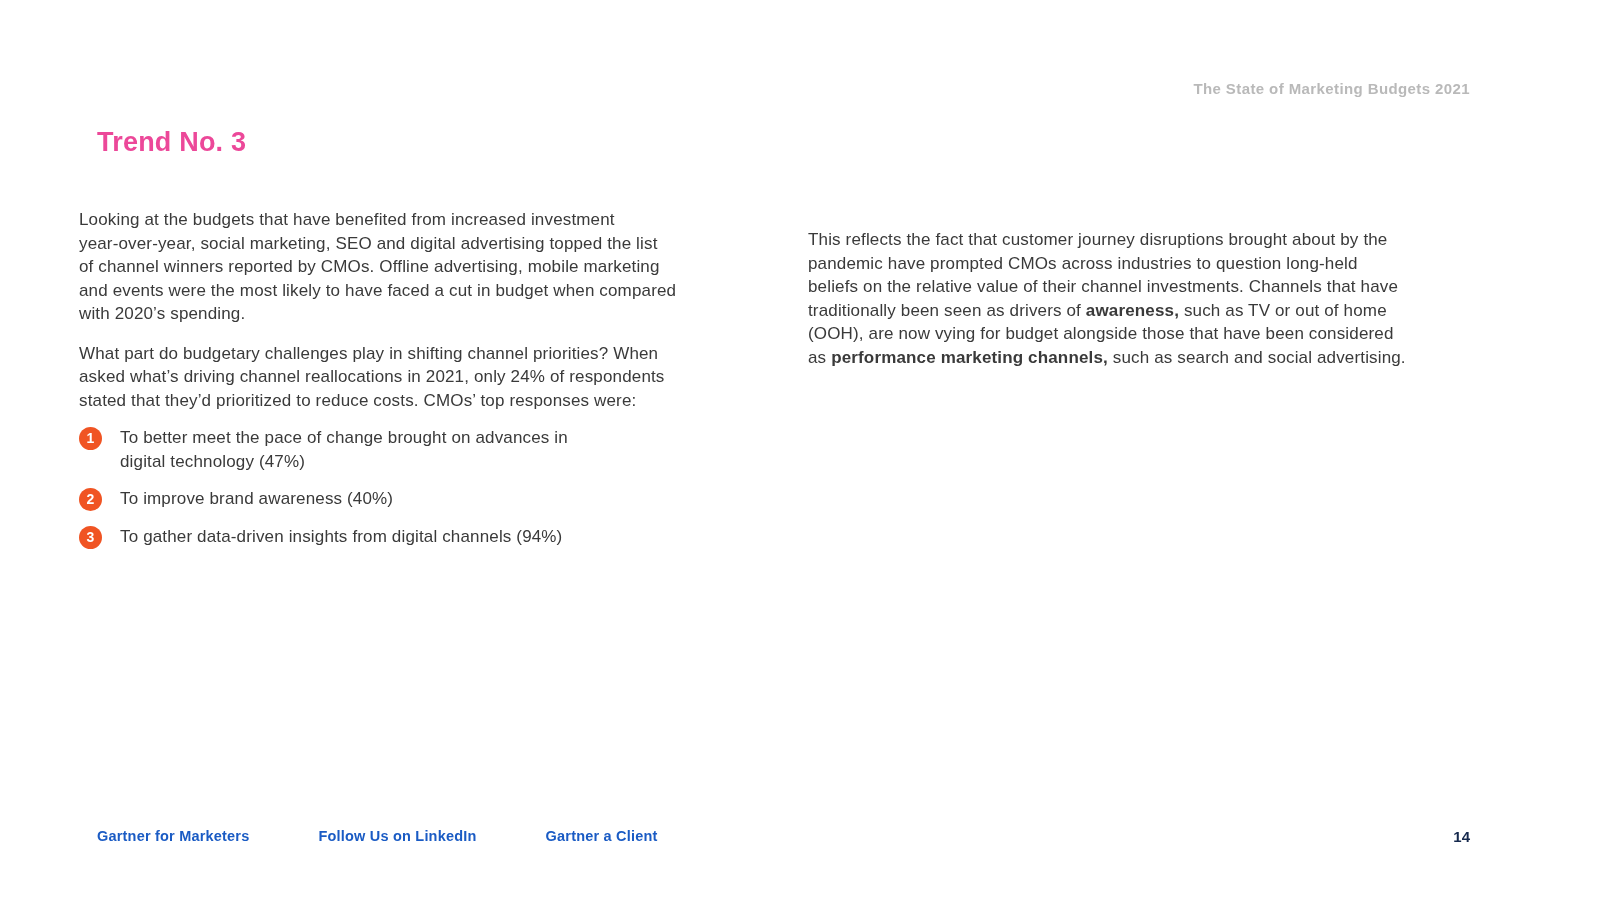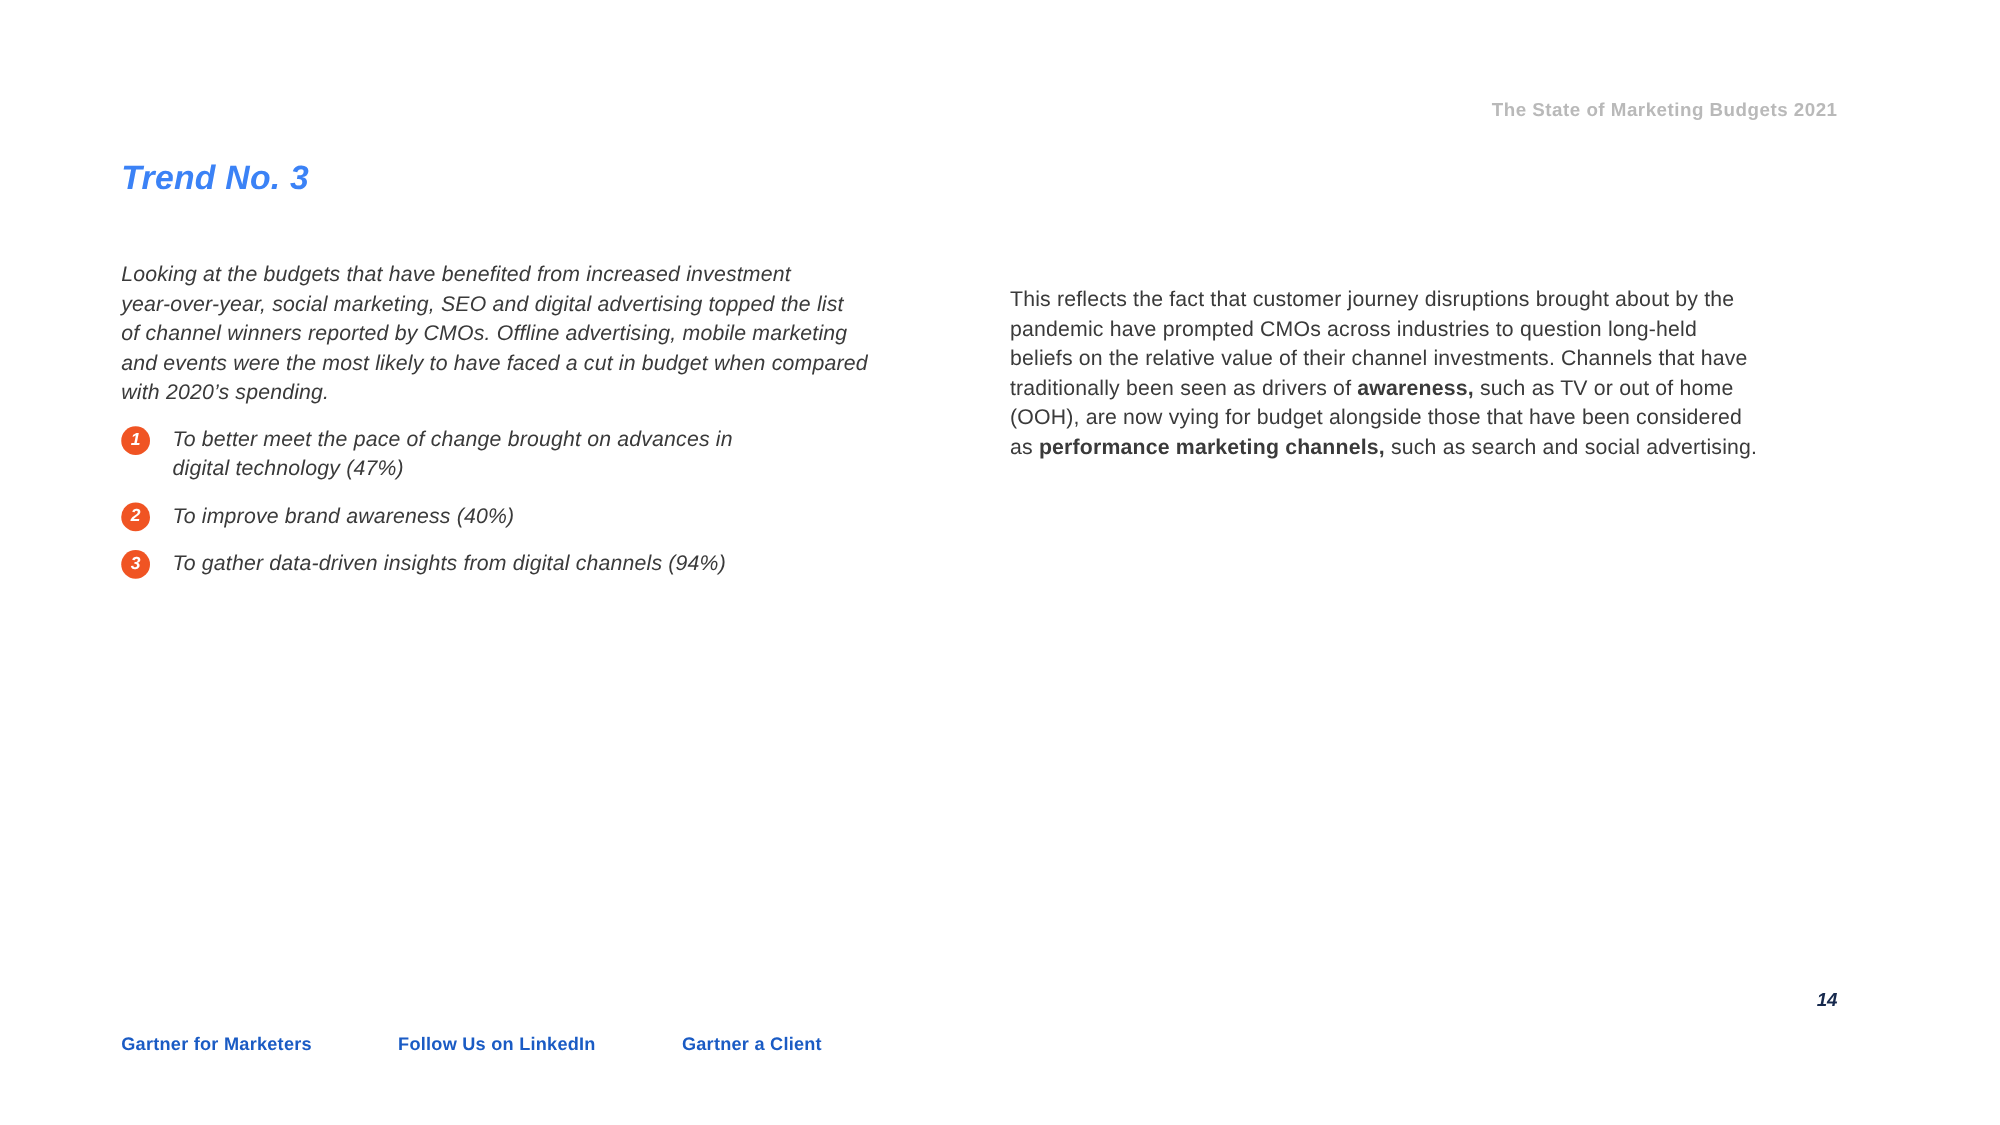--- a/index.html
+++ b/index.html
@@ -23,32 +23,31 @@
     letter-spacing: 0.4px;
     color: #b9b9b9;
   }
   .trend-heading {
     position: absolute;
     top: 127px;
     left: 97px;
     font-size: 27px;
     font-weight: bold;
     letter-spacing: 0.2px;
-    color: #3b82f6;
-    font-style: italic;
+    color: #ec4899;
   }
   .col {
     position: absolute;
     top: 208px;
     font-size: 17px;
     line-height: 23.5px;
     letter-spacing: 0.15px;
     color: #3a3a3a;
   }
-  .col-left  { left: 97px;  width: 660px; font-style: italic; }
+  .col-left  { left: 79px;  width: 660px; }
   .col-right { left: 808px; width: 655px; margin-top: 20px; }
   .para { white-space: pre-line; }
   .para + .para { margin-top: 16px; }
   .numbered-list { margin-top: 14px; }
   .list-item {
     display: flex;
     align-items: flex-start;
     margin-bottom: 14px;
   }
   .num-badge {
@@ -80,43 +79,45 @@
   .footer-link {
     font-size: 14.5px;
     font-weight: bold;
     letter-spacing: 0.2px;
     color: #1a5bc4;
     text-decoration: none;
     cursor: pointer;
   }
   .page-number {
     position: absolute;
-    top: 792px;
+    top: 828px;
     right: 130px;
     font-size: 15px;
     font-weight: bold;
     color: #16294d;
-    font-style: italic;
   }
 </style>
 </head>
 <body>
 
 <div class="page">
 
   <div class="header-title">The State of Marketing Budgets 2021</div>
 
   <h1 class="trend-heading">Trend No. 3</h1>
 
   <div class="col col-left">
     <p class="para">Looking at the budgets that have benefited from increased investment
 year-over-year, social marketing, SEO and digital advertising topped the list
 of channel winners reported by CMOs. Offline advertising, mobile marketing
 and events were the most likely to have faced a cut in budget when compared
 with 2020’s spending.</p>
+    <p class="para">What part do budgetary challenges play in shifting channel priorities? When
+asked what’s driving channel reallocations in 2021, only 24% of respondents
+stated that they’d prioritized to reduce costs. CMOs’ top responses were:</p>
 
     <div class="numbered-list">
       <div class="list-item">
         <span class="num-badge">1</span>
         <span class="list-text">To better meet the pace of change brought on advances in
 digital technology (47%)</span>
       </div>
       <div class="list-item">
         <span class="num-badge">2</span>
         <span class="list-text">To improve brand awareness (40%)</span>

